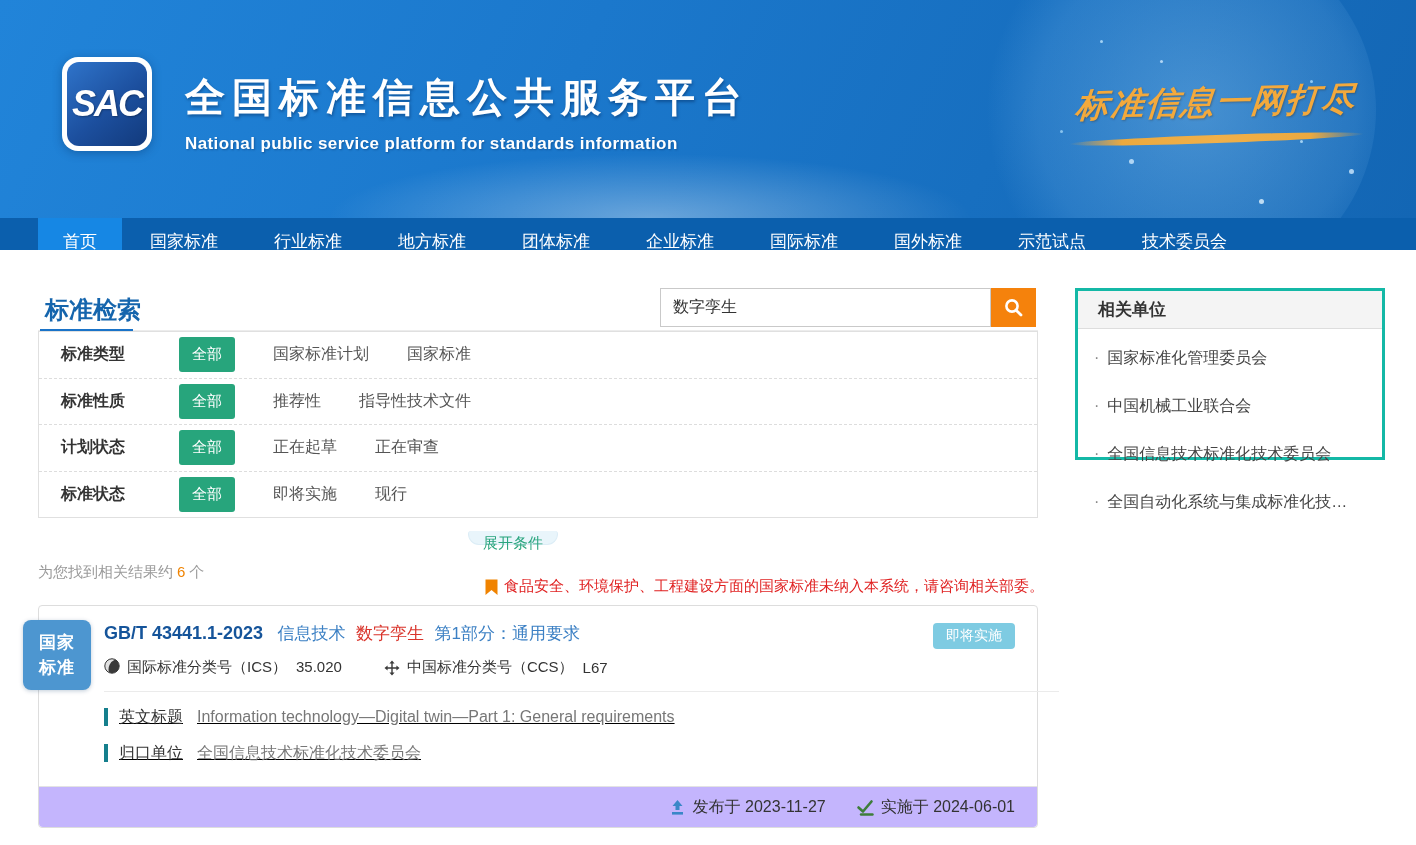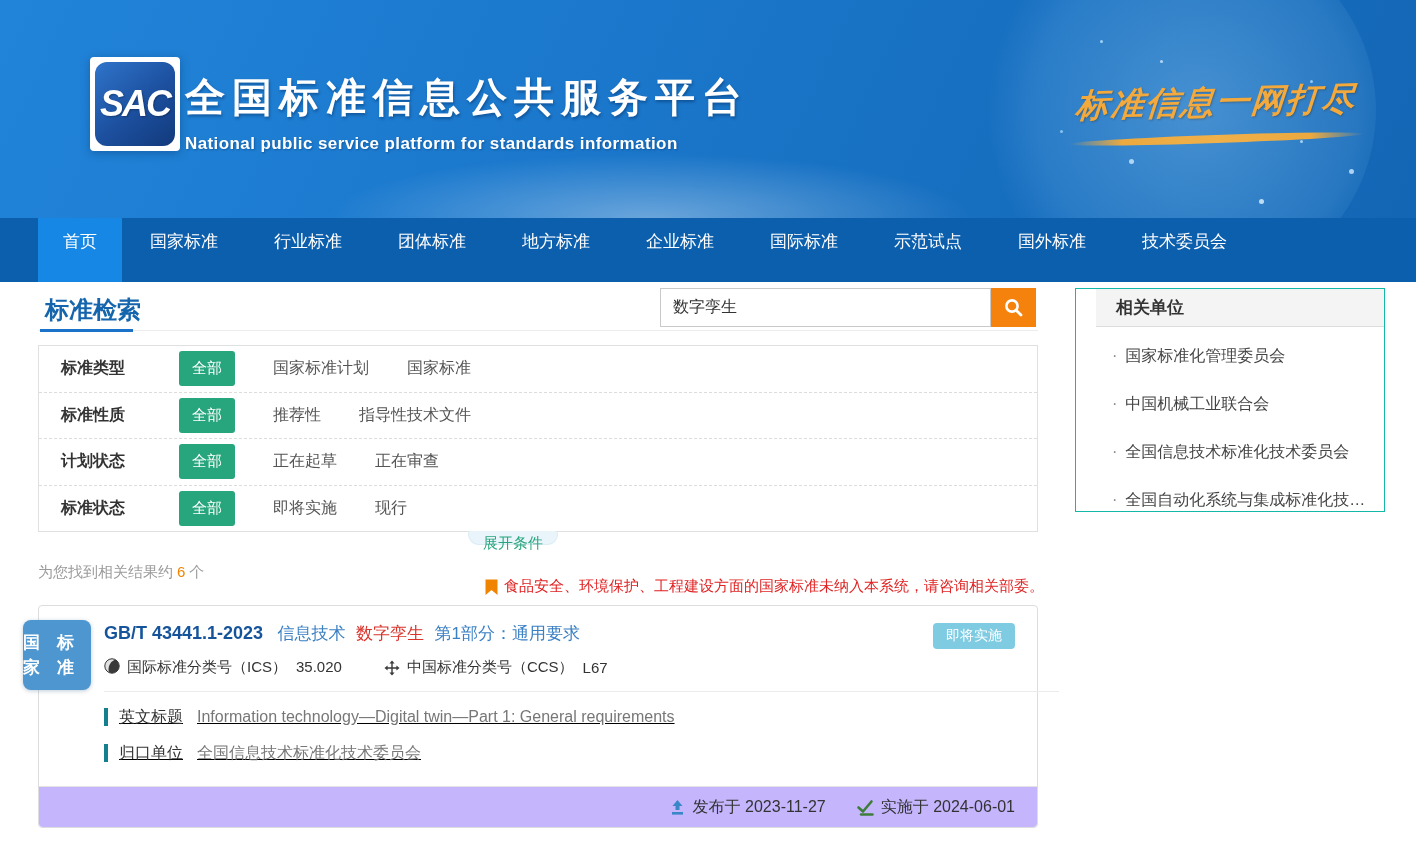--- a/index.html
+++ b/index.html
@@ -11,58 +11,58 @@
     background:linear-gradient(115deg,#2184d9 0%,#1b78cc 40%,#1366b4 100%); overflow:hidden; }
   .header-glow { position:absolute; left:300px; bottom:-70px; width:700px; height:140px;
     background:radial-gradient(ellipse at center, rgba(255,255,255,0.35), transparent 65%); }
   .header-globe { position:absolute; right:40px; top:-80px; width:400px; height:380px; border-radius:50%;
     background:radial-gradient(circle at 55% 50%, rgba(150,205,245,0.38) 0%, rgba(130,190,240,0.18) 55%, transparent 72%); }
   .sparkle { position:absolute; width:3px; height:3px; border-radius:50%; background:#bfe6ff; top:40px; left:1100px;
     box-shadow: 30px 120px 0 1px #cfeaff, 90px 60px 0 0 #9fd4f7, 160px 160px 0 1px #e2f4ff,
       210px 40px 0 0 #aadcff, 250px 130px 0 1px #cfeaff, -40px 90px 0 0 #9fd4f7,
       120px 180px 0 0 #e2f4ff, 200px 100px 0 0 #bfe6ff, 60px 20px 0 0 #cfeaff; opacity:.8; }
 
-  .logo { position:absolute; left:62px; top:57px; width:90px; height:94px; background:#fff; border-radius:4px;
-    padding:5px; box-shadow:0 2px 10px rgba(0,40,90,.35);margin-left:28px; }
+  .logo { position:absolute; left:62px; top:57px; width:90px; height:94px; background:#fff; border-radius:16px;
+    padding:5px; box-shadow:0 2px 10px rgba(0,40,90,.35); }
   .logo-inner { width:100%; height:100%; border-radius:12px;
     background:linear-gradient(140deg,#2f74ca 0%,#1c4f9e 55%,#123a7c 100%);
     display:flex; align-items:center; justify-content:center; }
   .logo-text { color:#fff; font-size:36px; font-weight:bold; font-style:italic; letter-spacing:-2px;
     text-shadow:1px 1px 2px rgba(0,0,0,.3); }
 
   .title-block { position:absolute; left:185px; top:70px; color:#fff; }
   .site-title { font-size:40px; font-weight:bold; letter-spacing:7px;
     text-shadow:1px 2px 3px rgba(0,40,90,.45); white-space:nowrap; }
   .site-subtitle { margin-top:9px; font-size:17px; font-weight:bold; letter-spacing:.4px;
     text-shadow:1px 1px 2px rgba(0,40,90,.4); white-space:nowrap; }
 
   .slogan-block { position:absolute; right:50px; top:80px; width:300px; text-align:center; }
   .slogan-text { display:inline-block; color:#f3a93c; font-size:33px; font-weight:bold; font-style:italic;
     letter-spacing:2px; transform:skewX(-6deg) rotate(-1.5deg); white-space:nowrap;
     text-shadow:1px 1px 2px rgba(60,30,0,.3); }
   .slogan-line { margin:10px auto 0; width:295px; height:8px; border-radius:50%; transform:rotate(-2deg);
     background:linear-gradient(90deg, rgba(235,169,63,0) 0%, #eba93f 18%, #f0b04a 50%, #eba93f 82%, rgba(235,169,63,0) 100%); }
 
   
-  .nav { position:absolute; left:0; top:218px; width:1416px; height:64px; background:#0b5fad;
+  .nav { position:absolute; left:0; top:218px; width:1416px; height:32px; background:#0b5fad;
     display:flex; align-items:stretch; padding-left:38px; }
   .nav-item { color:#fff; font-size:17px; line-height:48px; padding:0 28px; cursor:pointer; white-space:nowrap; }
   .nav-item.active { background:#1687e4; padding:0 25px; }
 
   
   .tab-title { position:absolute; left:45px; top:294px; font-size:24px; font-weight:bold; color:#1565ad; }
   .row-line { position:absolute; left:38px; top:330px; width:1000px; height:1px; background:#ececec; }
   .tab-underline { position:absolute; left:40px; top:329px; width:93px; height:3px; background:#1a73c8; }
   .search-input { position:absolute; left:660px; top:288px; width:331px; height:39px; border:1px solid #c9c9c9;
     font-size:16px; color:#333; padding:0 12px; outline:none; font-family:inherit; }
   .search-btn { position:absolute; left:991px; top:288px; width:45px; height:39px; background:#f5820c;
     border:none; cursor:pointer; display:flex; align-items:center; justify-content:center; }
 
   
-  .filter-box { position:absolute; left:38px; top:345px; width:1000px; height:187px;
+  .filter-box { position:absolute; left:38px; top:331px; width:1000px; height:187px;
     border:1px solid #e0e0e0; background:#fff; display:flex; flex-direction:column; }
   .filter-row { flex:1; display:flex; align-items:center; padding-left:22px; }
   .filter-row + .filter-row { border-top:1px dashed #ddd; }
   .filter-label { font-size:16px; font-weight:bold; color:#333; width:88px; }
   .all-btn { margin-left:30px; background:#27a57c; color:#fff; font-size:15px; border:none; border-radius:3px;
     padding:8px 13px; cursor:pointer; font-family:inherit; }
   .filter-opt { margin-left:38px; font-size:16px; color:#555; cursor:pointer; }
 
   .expand-pill { position:absolute; left:468px; top:531px; width:90px; height:14px; background:#e9f5fb;
     border:1px solid #dcedf6; border-top:none; border-radius:4px 4px 14px 14px; color:#2aa57e;
@@ -72,21 +72,21 @@
   .count-row { position:absolute; left:38px; top:563px; font-size:15px; color:#9a9a9a; }
   .count-num { color:#f08300; margin:0 4px; }
   .notice { position:absolute; left:485px; top:561px; display:flex; align-items:flex-end;margin-top:16px; }
   .notice-text { color:#e02222; font-size:15px; margin-left:6px; white-space:nowrap; }
 
   
   .card { position:absolute; left:38px; top:605px; width:1000px; height:223px; border:1px solid #ddd;
     border-radius:4px; background:#fff; }
   .type-badge { position:absolute; left:-16px; top:14px; width:68px; height:70px; background:#4d96d0;
     border-radius:8px; color:#fff; font-size:17px; font-weight:bold; letter-spacing:1px;
-    display:flex; flex-direction:row; align-items:center; justify-content:center; line-height:1.5;
+    display:flex; flex-direction:column; align-items:center; justify-content:center; line-height:1.5;
     box-shadow:0 1px 4px rgba(0,50,100,.25); }
   .card-body { padding:16px 22px 0 65px; }
   .card-title { white-space:nowrap; }
   .card-code { font-size:18px; font-weight:bold; color:#15549a; margin-right:10px; cursor:pointer; }
   .card-t { font-size:17px; color:#3c80c4; margin-right:6px; cursor:pointer; }
   .card-hl { font-size:17px; color:#d9342b; margin-right:6px; cursor:pointer; }
   .status-badge { position:absolute; right:22px; top:17px; background:#7ecbe2; color:#fff; font-size:14px;
     padding:4px 13px; border-radius:4px; }
   .meta-row { margin-top:13px; display:flex; align-items:flex-start; font-size:15px; color:#333; }
   .meta-ico { display:inline-flex; margin-right:7px; }
@@ -97,21 +97,21 @@
   .teal-bar { width:4px; height:18px; background:#157f8d; margin-right:11px; }
   .info-label { font-size:16px; color:#333; margin-right:14px; }
   .info-val { font-size:16px; color:#777; }
   .card-footer { position:absolute; left:0; right:0; bottom:0; height:41px; background:#c4b5fd;
     border-top:1px solid #e3e3e3; border-radius:0 0 4px 4px; display:flex; align-items:center;
     justify-content:flex-end; padding-right:22px; }
   .date-item { display:flex; align-items:center; font-size:16px; color:#333; margin-left:30px; }
   .date-item svg { margin-right:7px; }
 
   
-  .sidebar { position:absolute; left:1075px; top:288px; width:310px; height:224px; border:1px solid #14b8a6; background:#fff;padding-left:20px; }
+  .sidebar { position:absolute; left:1075px; top:288px; width:310px; height:172px; border:3px solid #14b8a6; background:#fff; }
   .sidebar-header { height:38px; background:#f4f4f4; border-bottom:1px solid #ddd; font-size:17px;
     font-weight:bold; color:#333; line-height:38px; padding-left:20px; }
   .sidebar-list { padding:5px 0; }
   .sidebar-item { height:48px; display:flex; align-items:center; padding-left:16px; font-size:16px;
     color:#444; cursor:pointer; white-space:nowrap; overflow:hidden; }
   .sidebar-bullet { color:#888; margin-right:8px; }
 </style>
 </head>
 <body>
 
@@ -133,26 +133,26 @@
     <div class="slogan-block">
       <span class="slogan-text">标准信息一网打尽</span>
       <div class="slogan-line"></div>
     </div>
   </div>
 
   <div class="nav">
     <div class="nav-item active">首页</div>
     <div class="nav-item">国家标准</div>
     <div class="nav-item">行业标准</div>
+    <div class="nav-item">地方标准</div>
     <div class="nav-item">团体标准</div>
-    <div class="nav-item">地方标准</div>
     <div class="nav-item">企业标准</div>
     <div class="nav-item">国际标准</div>
+    <div class="nav-item">国外标准</div>
     <div class="nav-item">示范试点</div>
-    <div class="nav-item">国外标准</div>
     <div class="nav-item">技术委员会</div>
   </div>
 
   <div class="tab-title">标准检索</div>
   <div class="row-line"></div>
   <div class="tab-underline"></div>
   <input class="search-input" type="text" value="数字孪生" style="">
   <button class="search-btn">
     <span style="display:flex">
       <svg width="21" height="21" viewBox="0 0 21 21">

